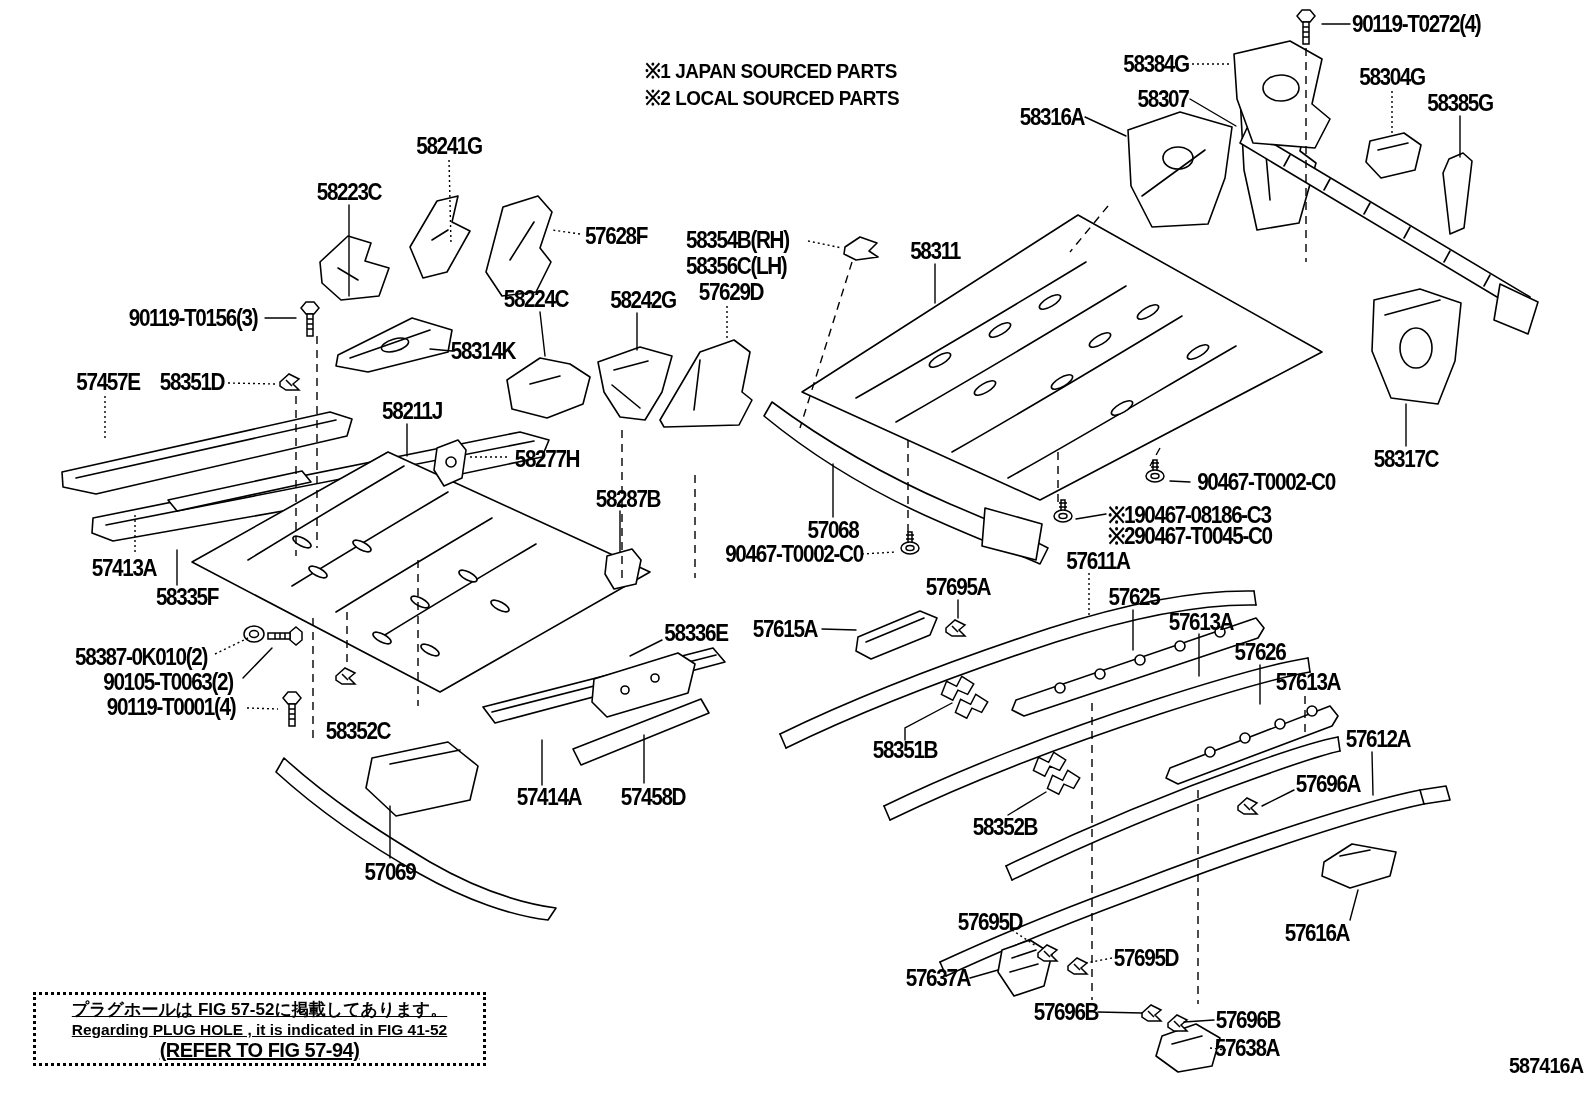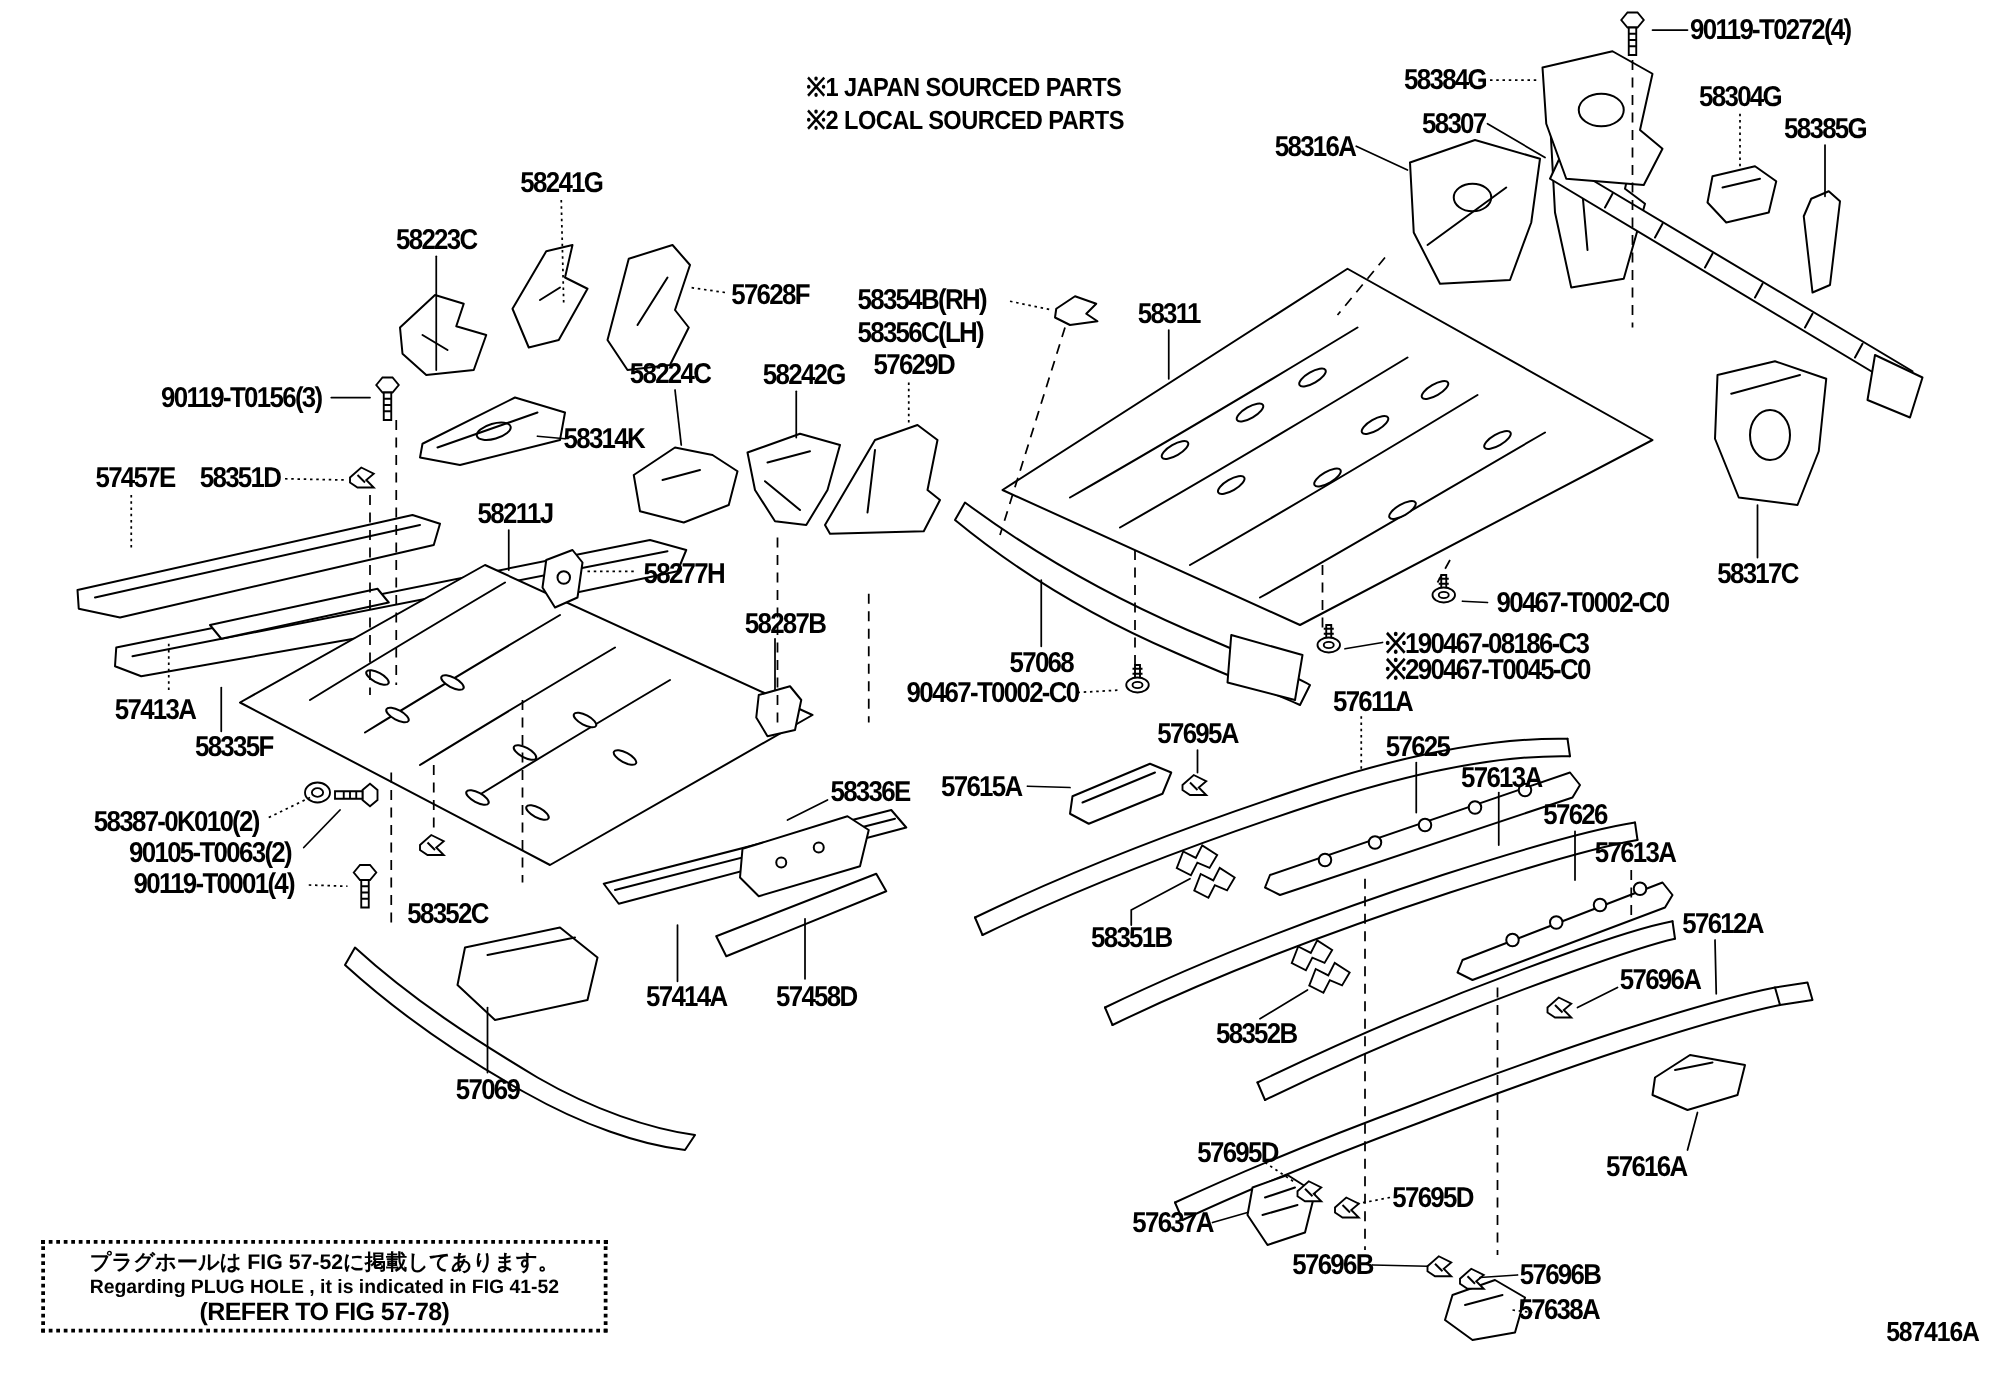--- a/index.html
+++ b/index.html
@@ -6,21 +6,21 @@
   body{width:1592px;height:1099px;position:relative;overflow:hidden;
        font-family:"Liberation Sans",sans-serif;color:#000;}
   #art{position:absolute;left:0;top:0;width:1592px;height:1099px;}
   .plabel{position:absolute;transform:translate(-50%,-50%) scaleX(.9);
           white-space:nowrap;font-weight:700;font-size:23px;letter-spacing:-1.5px;line-height:1;}
   .plabel.l{transform:translate(0,-50%) scaleX(.9);transform-origin:left center;}
   .plabel.legend{font-size:21px;letter-spacing:-.5px;}
   .plabel.fig{font-size:22px;letter-spacing:-1px;}
   .notebox{position:absolute;left:33px;top:992px;width:453px;height:74px;
            border:3px dotted #000;box-sizing:border-box;text-align:center;
-           padding-top:3px;background:#fff;}
+           padding-top:3px;background:#fff;text-decoration:underline;}
   .nb1{font-size:17px;font-weight:700;letter-spacing:0;}
   .nb2{font-size:15.5px;font-weight:700;}
   .nb3{font-size:20px;font-weight:700;letter-spacing:-.5px;}
 </style>
 </head>
 <body>
 
 <svg id="art" viewBox="0 0 1592 1099" xmlns="http://www.w3.org/2000/svg">
   <defs>
     <g id="bolt" stroke="#000" fill="#fff" stroke-width="1.5">
@@ -402,14 +402,14 @@
     <div class="plabel" style="left: 1146px; top: 958px;">57695D</div>
     <div class="plabel" style="left: 1066px; top: 1012px;">57696B</div>
     <div class="plabel" style="left: 1248px; top: 1020px;">57696B</div>
     <div class="plabel" style="left: 1247px; top: 1048px;">57638A</div>
     <div class="plabel fig" style="left: 1546px; top: 1066px;">587416A</div>
   </div>
 
 <div class="notebox">
   <div class="nb1">プラグホールは FIG 57-52に掲載してあります。</div>
   <div class="nb2">Regarding PLUG HOLE , it is indicated in FIG 41-52</div>
-  <div class="nb3">(REFER TO FIG 57-78)</div>
+  <div class="nb3">(REFER TO FIG 57-94)</div>
 </div>
 
 </body></html>

